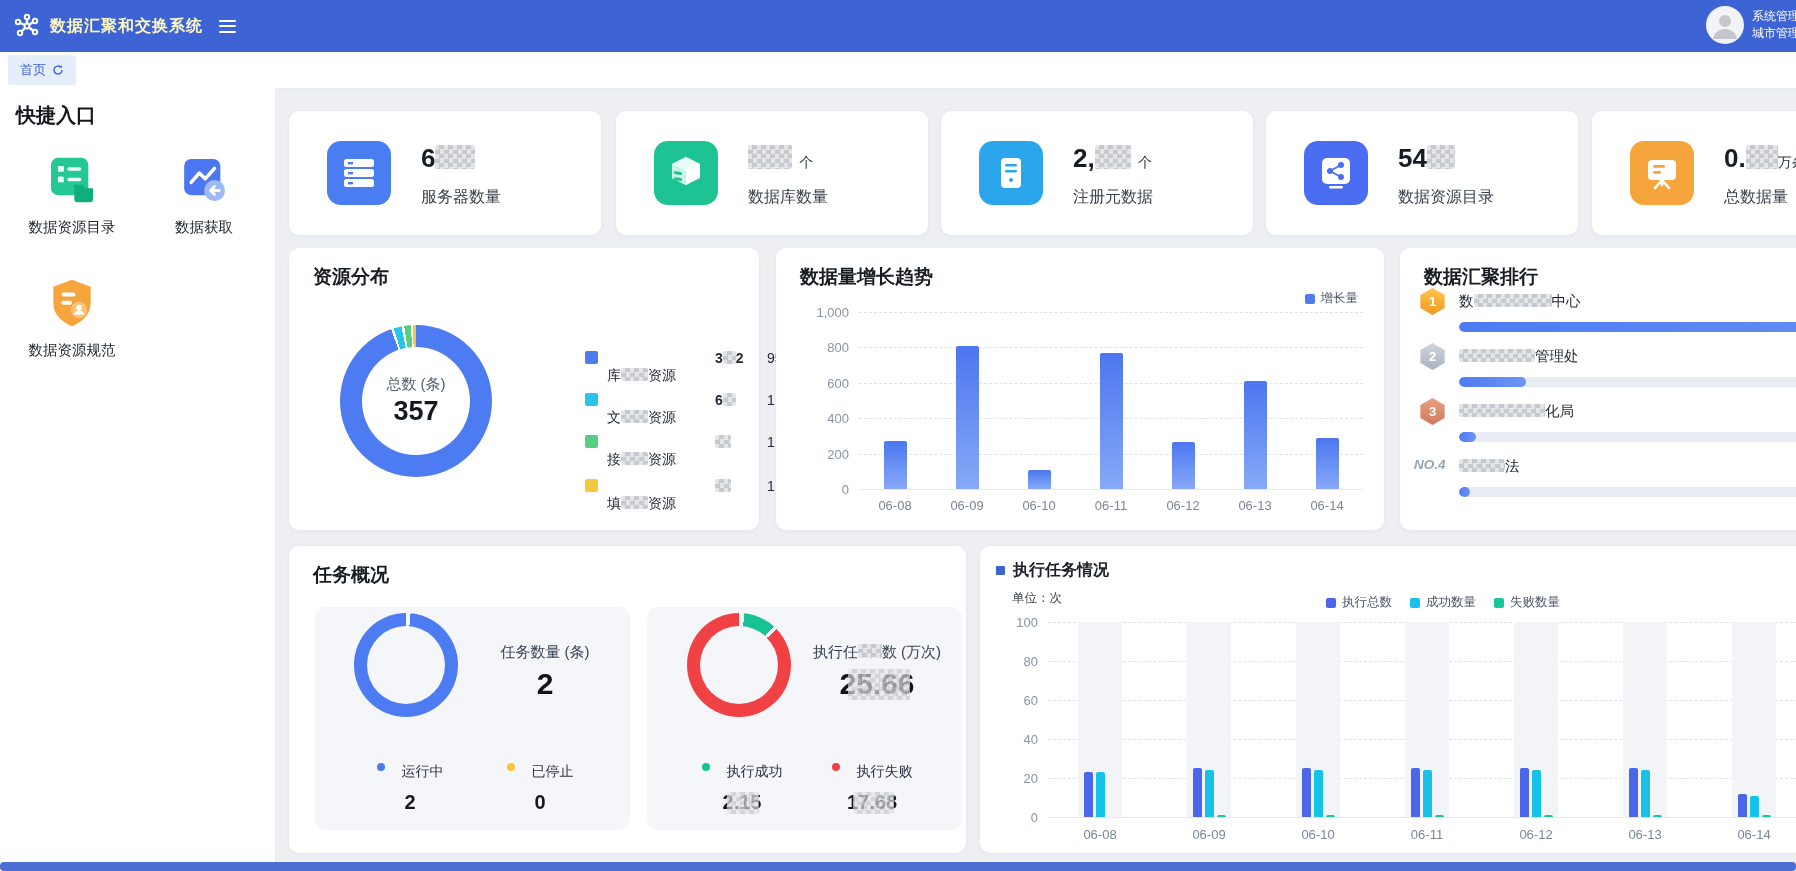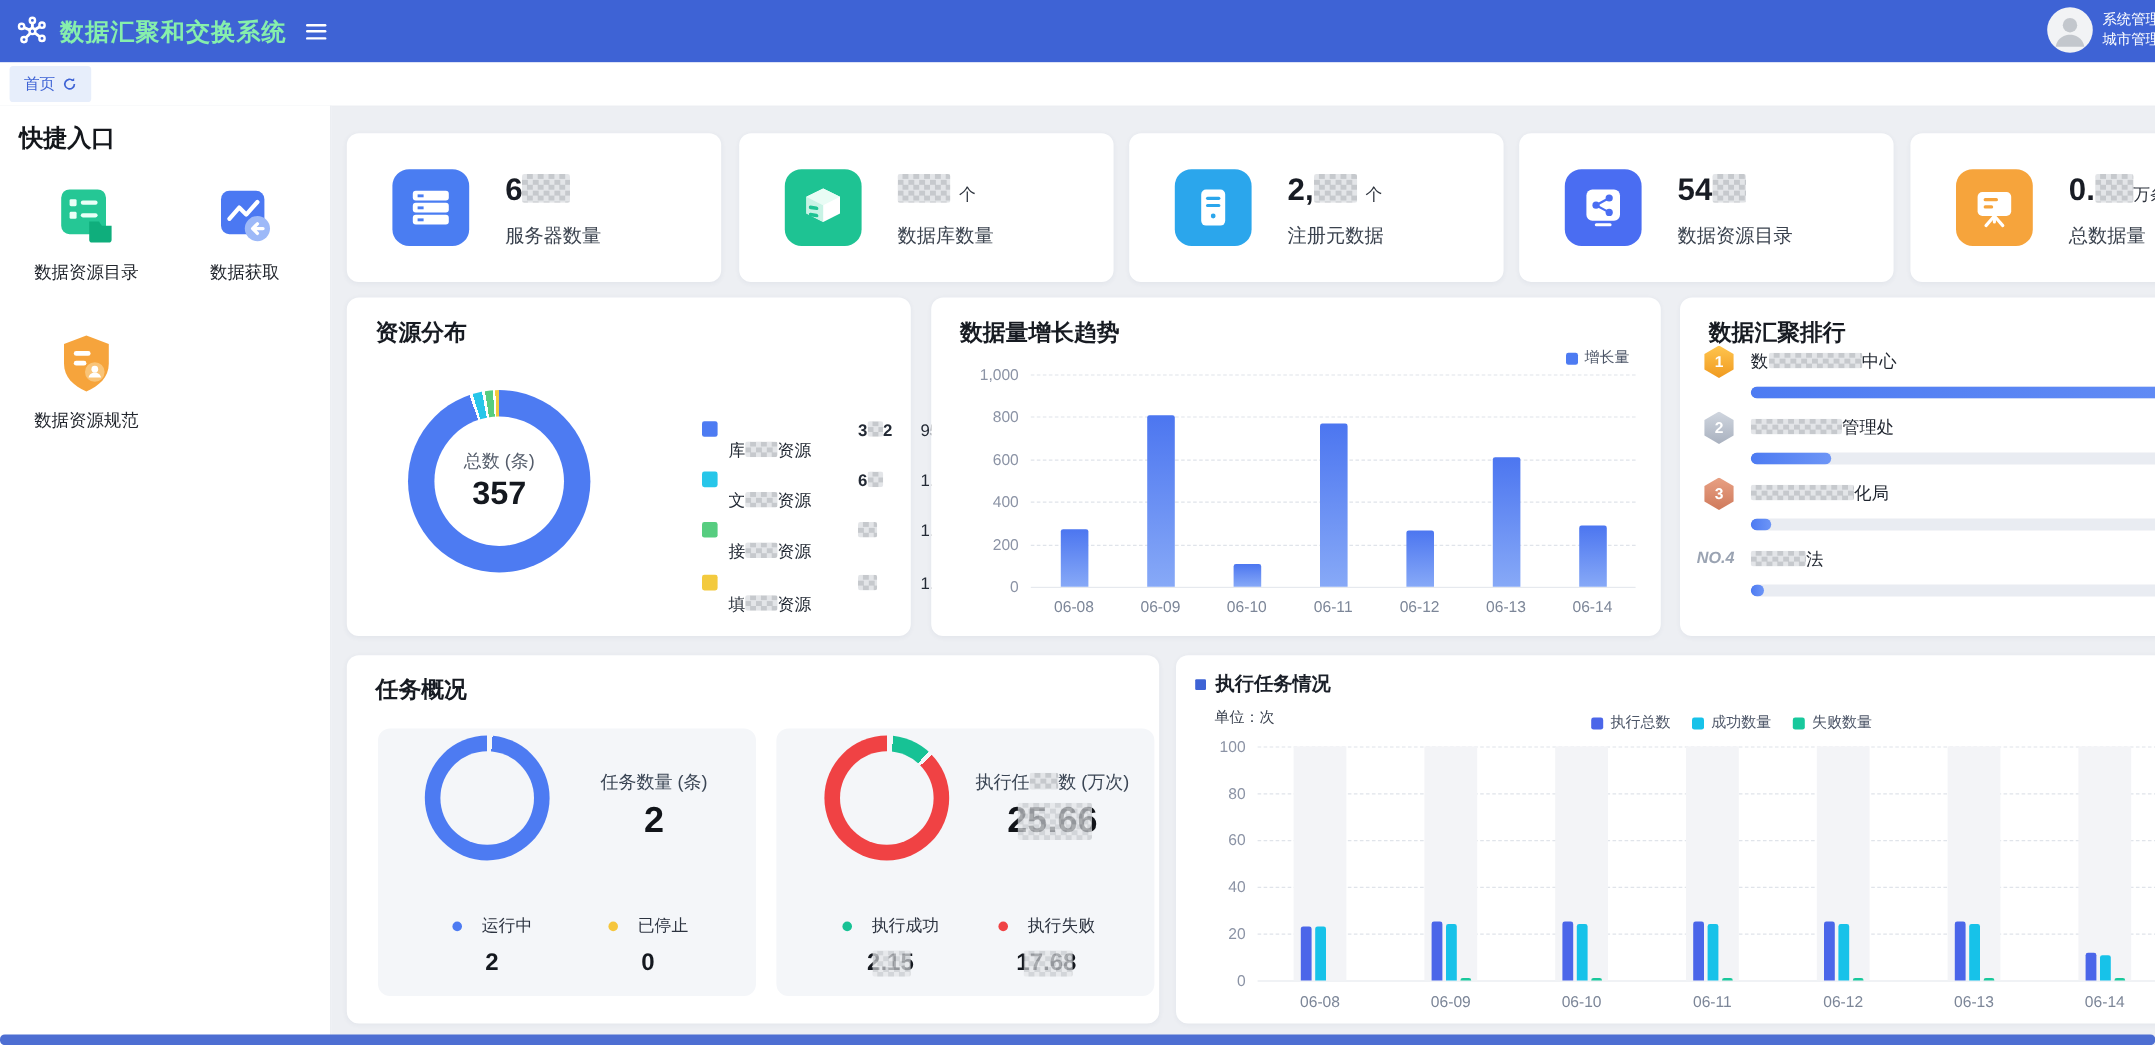--- a/index.html
+++ b/index.html
@@ -2,21 +2,21 @@
 <html><head>
 <meta charset="utf-8">
 <style>
   html,body{margin:0;padding:0;}
   body{font-family:"Liberation Sans","DejaVu Sans",sans-serif;background:#dfe2e8;}
   #app{position:relative;width:1796px;height:871px;overflow:hidden;background:#edeff3;}
 
   
   .hdr{position:absolute;left:0;top:0;width:100%;height:52px;background:#3e63d5;display:flex;align-items:center;}
   .hdr-logo{margin-left:14px;width:26px;height:26px;flex:0 0 auto;}
-  .hdr-title{color:#86efac;font-size:20px;font-weight:bold;margin-left:10px;letter-spacing:1px;white-space:nowrap;}
+  .hdr-title{color:#fef9c3;font-size:16px;font-weight:bold;margin-left:10px;letter-spacing:1px;white-space:nowrap;}
   .hamburger{margin-left:16px;width:17px;height:13px;display:flex;flex-direction:column;justify-content:space-between;cursor:pointer;}
   .hamburger i{display:block;height:2px;background:#fff;border-radius:1px;}
   .hdr-right{position:absolute;left:1706px;top:6px;display:flex;align-items:center;}
   .avatar{width:38px;height:38px;border-radius:50%;background:#f2f3f5;display:flex;align-items:center;justify-content:center;overflow:hidden;}
   .usr{margin-left:8px;color:#fff;font-size:12px;line-height:1.4;white-space:nowrap;}
 
   
   .tabbar{position:absolute;left:0;top:52px;width:100%;height:36px;background:#fff;border-bottom:1px solid #e8eaef;display:flex;align-items:center;}
   .tab-home{margin-left:8px;display:inline-flex;align-items:center;gap:6px;background:#e7eefb;color:#3e63d5;font-size:13px;padding:6px 12px;border-radius:3px;cursor:pointer;}
 
@@ -80,21 +80,21 @@
   .rk-no{position:absolute;left:14px;font-size:13.5px;font-style:italic;font-weight:bold;color:#9aa3b2;}
   .rk-track{position:absolute;left:59px;width:560px;height:10px;border-radius:5px;background:#e9ecf2;overflow:hidden;}
   .rk-fill{height:100%;border-radius:5px;background:linear-gradient(90deg,#4d7bf2,#6d95f6);}
 
   
   .sub-card{position:absolute;top:61px;width:315px;height:223px;background:#f4f6f9;border-radius:10px;}
   .tk-metric-lab{position:absolute;left:155px;top:36px;width:150px;text-align:center;font-size:15px;color:#3a4554;white-space:nowrap;}
   .tk-metric-val{position:absolute;left:155px;top:60px;width:150px;text-align:center;font-size:30px;font-weight:bold;color:#111419;}
   .tk-leg{position:absolute;left:30px;bottom:16px;width:260px;display:flex;justify-content:space-around;}
   .tk-item{display:flex;flex-direction:column;align-items:center;}
-  .tk-lr{display:flex;align-items:center;gap:17px;font-size:14px;color:#2c3340;}
+  .tk-lr{display:flex;align-items:flex-start;gap:17px;font-size:14px;color:#2c3340;}
   .dot{width:8px;height:8px;border-radius:50%;}
   .tk-v{margin-top:10px;font-size:20px;font-weight:bold;color:#14181f;}
 
   .exec-title{position:absolute;left:16px;top:14px;display:flex;align-items:center;gap:8px;font-size:16px;font-weight:bold;color:#1a1f28;}
   .exec-title .sq{width:9px;height:9px;background:#3e63d5;border-radius:1px;}
   .unit-lab{position:absolute;left:32px;top:44px;font-size:12.5px;color:#3c4350;}
 
   .hscroll{position:absolute;left:0;bottom:0;width:100%;height:9px;background:#4d6ed2;border-radius:4px;}
 </style>
 </head>

